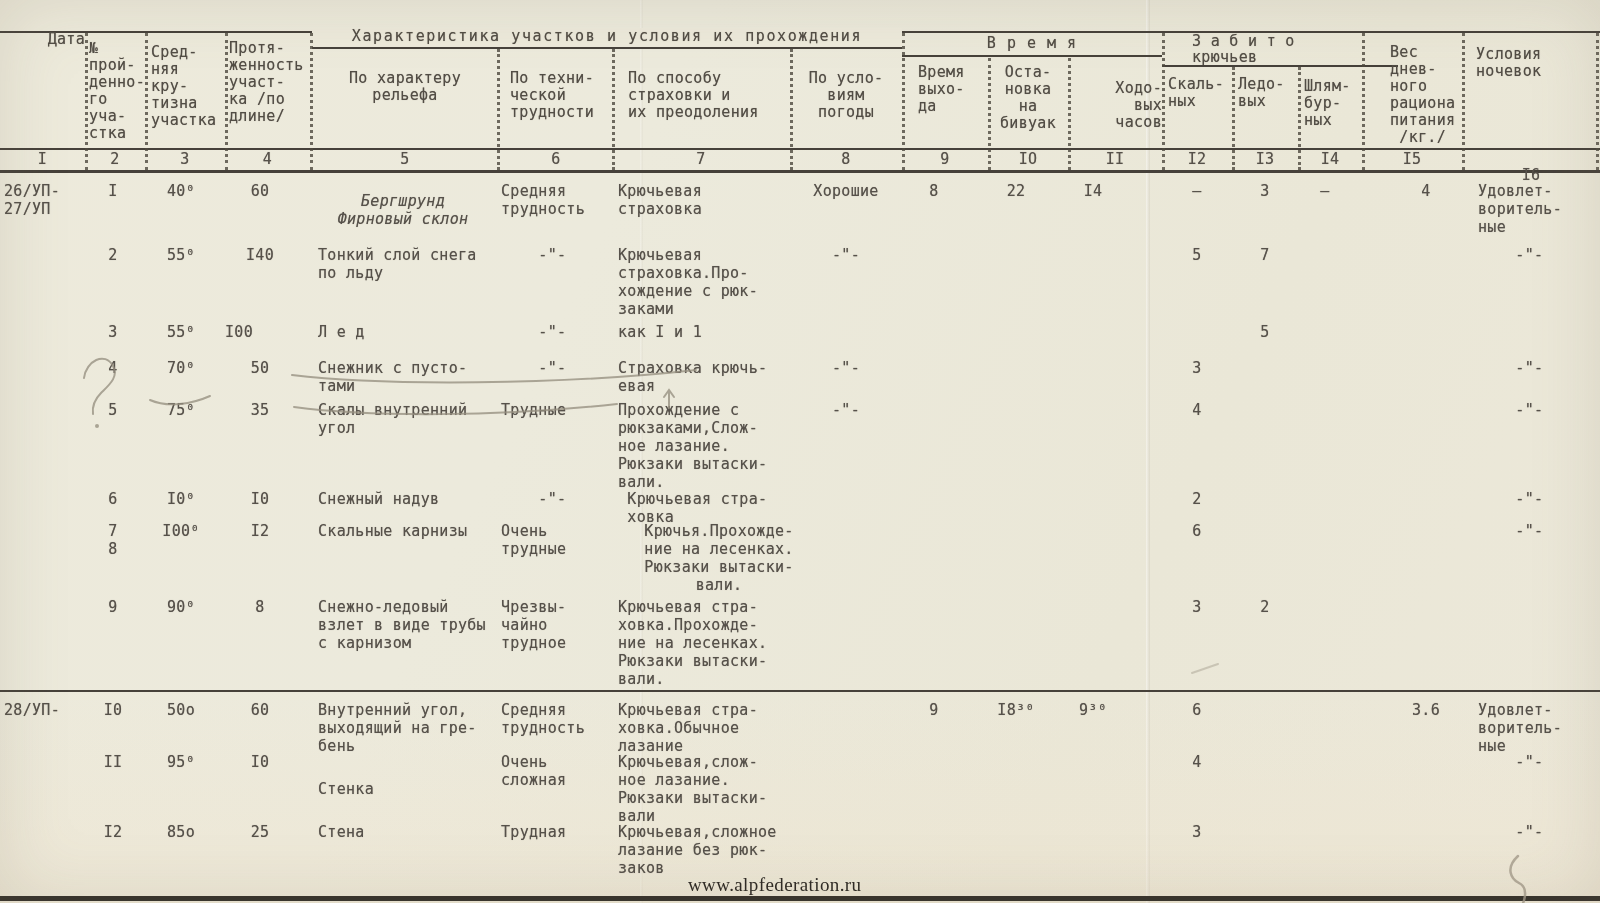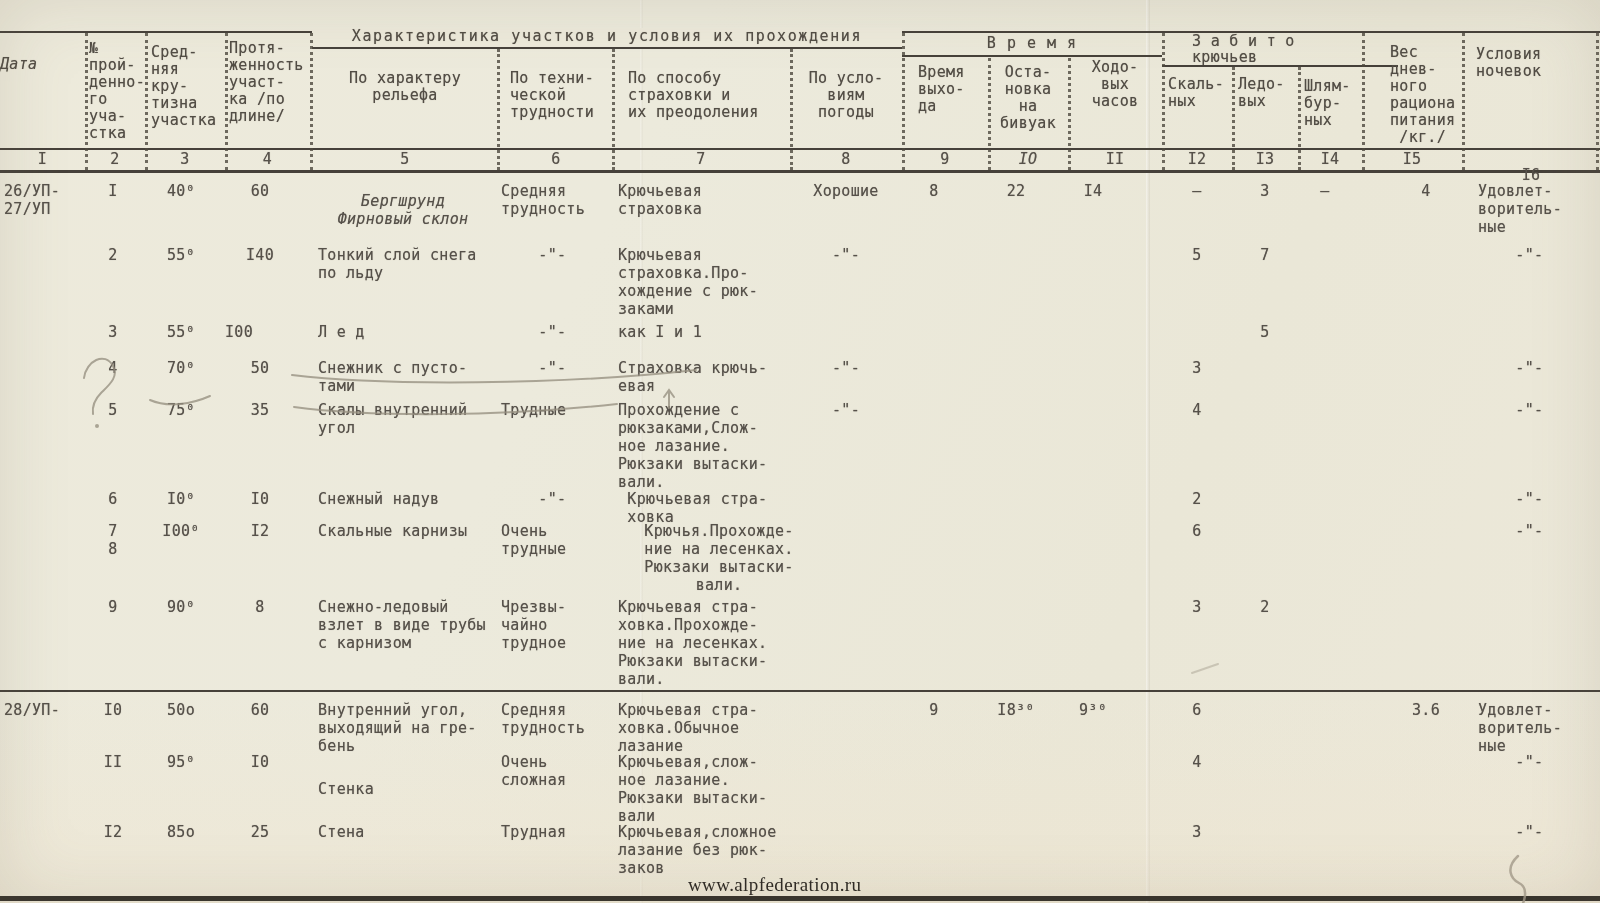--- a/index.html
+++ b/index.html
@@ -46,21 +46,21 @@
   <div class="hline" style="left:0;top:690px;width:1600px;height:2px;"></div>
   <div class="hline" style="left:0;top:896px;width:1600px;height:5px;background:#34302a;"></div>
 
   <div id="group-headers">
       <div class="group-head gh-chars" style="left: 312px; width: 590px; top: 28px; height: 19px;">Характеристика участков и условия их прохождения</div>
       <div class="group-head gh-time" style="left: 902px; width: 260px; top: 35px; height: 20px;">В р е м я</div>
       <div class="group-head gh-pitons" style="left: 1162px; width: 206px; top: 33px; height: 32px; text-align: left; padding-left: 30px;">З а б и т о
 крючьев</div>
     </div>
   <div id="col-headers">
-      <div class="col-head" style="left: 0px; width: 85px; top: 56px; text-align: left; font-style: italic;">Дата</div>
+      <div class="col-head" style="left: 0px; width: 85px; top: 31px; text-align: right;">Дата</div>
       <div class="col-head" style="left: 85px; width: 60px; top: 40px; text-align: left; padding-left: 4px;">№ прой-
 денно-
 го уча-
 стка</div>
       <div class="col-head" style="left: 145px; width: 80px; top: 44px; text-align: left; padding-left: 6px;">Сред-
 няя
 кру-
 тизна
 участка</div>
       <div class="col-head" style="left: 225px; width: 85px; top: 40px; text-align: left; padding-left: 4px;">Протя-
@@ -79,21 +79,21 @@
       <div class="col-head" style="left: 790px; width: 112px; top: 70px; text-align: center;">По усло-
 виям
 погоды</div>
       <div class="col-head" style="left: 902px; width: 86px; top: 64px; text-align: left; padding-left: 16px;">Время
 выхо-
 да</div>
       <div class="col-head" style="left: 988px; width: 80px; top: 64px; text-align: center;">Оста-
 новка
 на
 бивуак</div>
-      <div class="col-head" style="left: 1068px; width: 94px; top: 59px; text-align: center;">Ходо-
+      <div class="col-head" style="left: 1068px; width: 94px; top: 80px; text-align: right;">Ходо-
 вых
 часов</div>
       <div class="col-head" style="left: 1162px; width: 70px; top: 76px; text-align: left; padding-left: 6px;">Скаль-
 ных</div>
       <div class="col-head" style="left: 1232px; width: 66px; top: 76px; text-align: left; padding-left: 6px;">Ледо-
 вых</div>
       <div class="col-head" style="left: 1298px; width: 64px; top: 78px; text-align: left; padding-left: 6px;">Шлям-
 бур-
 ных</div>
       <div class="col-head" style="left: 1362px; width: 100px; top: 44px; text-align: left; padding-left: 28px;">Вес
@@ -126,21 +126,21 @@
   <div id="col-numbers">
       <div class="col-num" style="left: 0px; width: 85px; top: 150px;">I</div>
       <div class="col-num" style="left: 85px; width: 60px; top: 150px;">2</div>
       <div class="col-num" style="left: 145px; width: 80px; top: 150px;">3</div>
       <div class="col-num" style="left: 225px; width: 85px; top: 150px;">4</div>
       <div class="col-num" style="left: 310px; width: 190px; top: 150px;">5</div>
       <div class="col-num" style="left: 500px; width: 112px; top: 150px;">6</div>
       <div class="col-num" style="left: 612px; width: 178px; top: 150px;">7</div>
       <div class="col-num" style="left: 790px; width: 112px; top: 150px;">8</div>
       <div class="col-num" style="left: 902px; width: 86px; top: 150px;">9</div>
-      <div class="col-num" style="left: 988px; width: 80px; top: 150px; font-style: italic;">IO</div>
+      <div class="col-num" style="left: 988px; width: 80px; top: 150px;">IO</div>
       <div class="col-num" style="left: 1068px; width: 94px; top: 150px;">II</div>
       <div class="col-num" style="left: 1162px; width: 70px; top: 150px;">I2</div>
       <div class="col-num" style="left: 1232px; width: 66px; top: 150px;">I3</div>
       <div class="col-num" style="left: 1298px; width: 64px; top: 150px;">I4</div>
       <div class="col-num" style="left: 1362px; width: 100px; top: 150px;">I5</div>
       <div class="col-num" style="left: 1462px; width: 138px; top: 150px; margin-top: 16px;">I6</div>
     </div>
   <div id="rows">
       <div class="">
         <div class="cell" style="left: 2px; width: 84px; top: 182px; text-align: left; padding-left: 2px;">26/УП-

